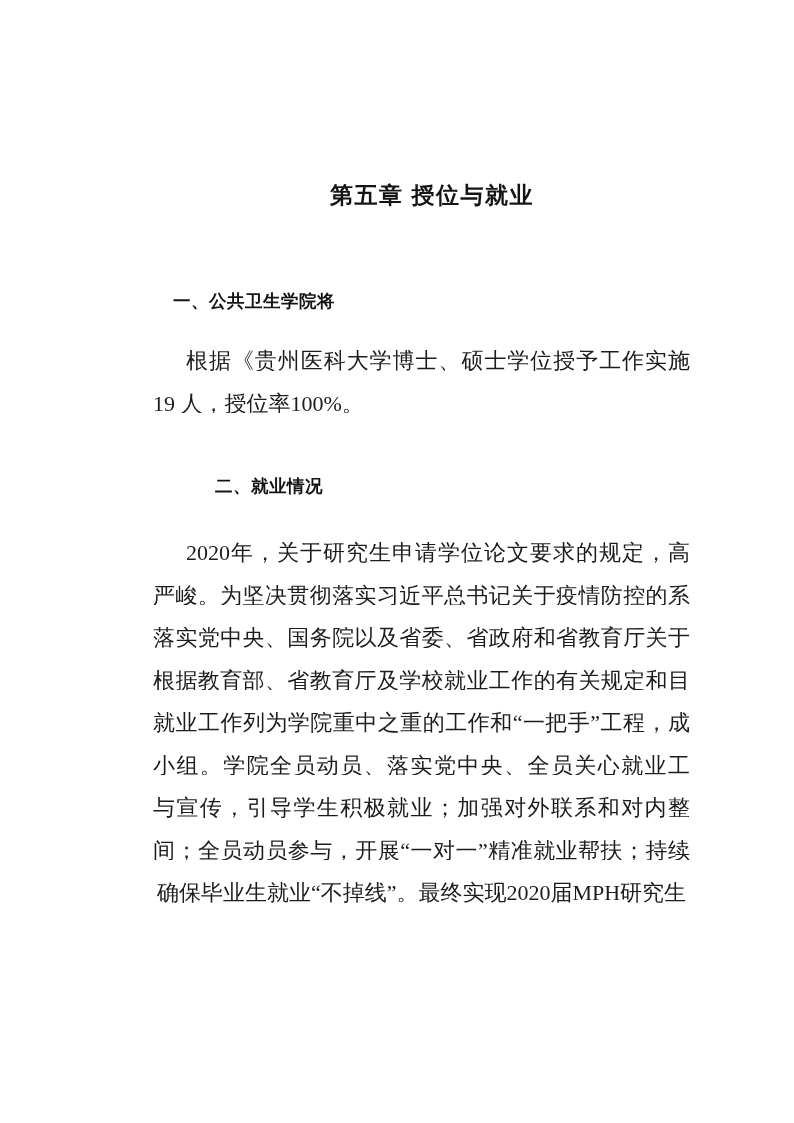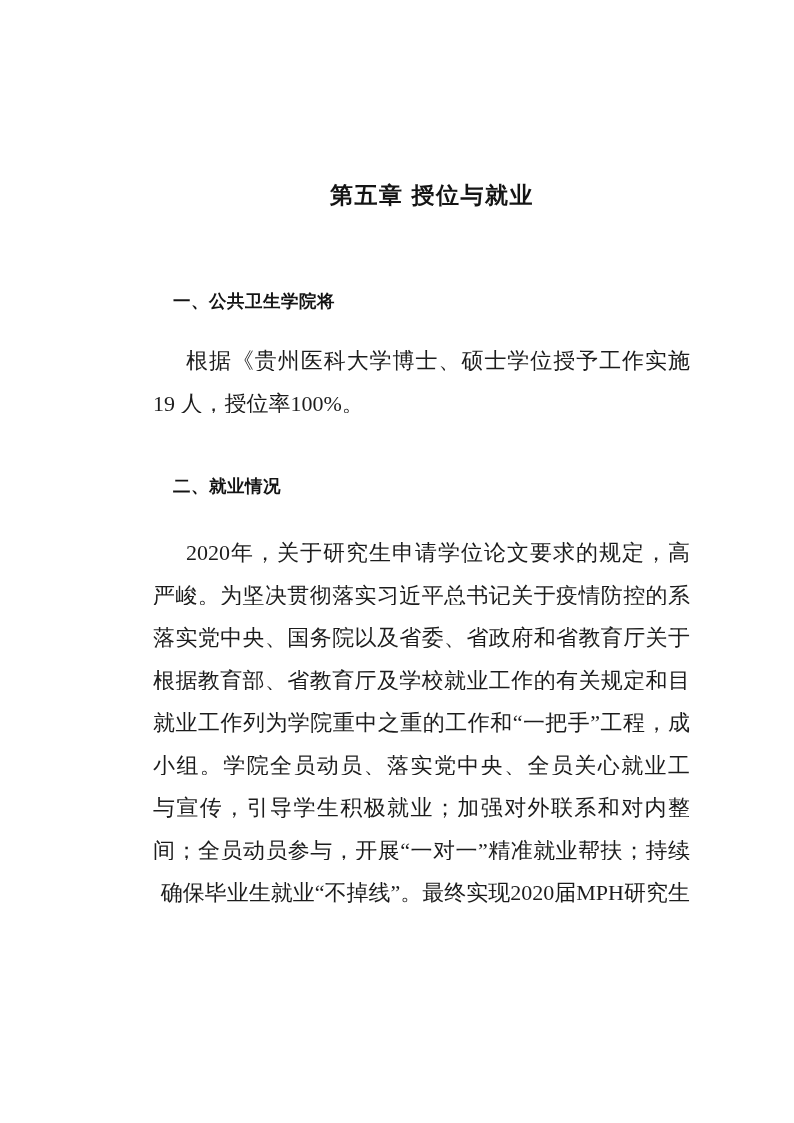--- a/index.html
+++ b/index.html
@@ -31,39 +31,39 @@
     position: absolute;
     left: 137px;
     font-family: "Liberation Sans", "DejaVu Sans", sans-serif;
     font-weight: bold;
     font-size: 17.5px;
     line-height: 22px;
     letter-spacing: 0.5px;
     color: #141414;
   }
   .h1pos { top: 254px; }
-  .h2pos { top: 439px; }
+  .h2pos { top: 439px; margin-left: 42px; }
   .para {
     position: absolute;
     left: 105px;
     width: 585px;
     font-size: 22px;
     color: #1c1c1c;
   }
   .p1pos { top: 292px; }
   .p2pos { top: 484px; }
   .line {
     height: 42.5px;
     line-height: 42.5px;
     text-align: justify;
     text-align-last: justify;
     overflow: hidden;
   }
   .line.indent { text-indent: 33px; }
-  .line.last { text-align: right; text-align-last: left; }
+  .line.last { text-align: center; text-align-last: left; }
   .page-number {
     position: absolute;
     top: 1040px;
     left: 0;
     width: 794px;
     text-align: right;
     font-size: 12.5px;
     line-height: 16px;
     color: #1c1c1c;
   }

